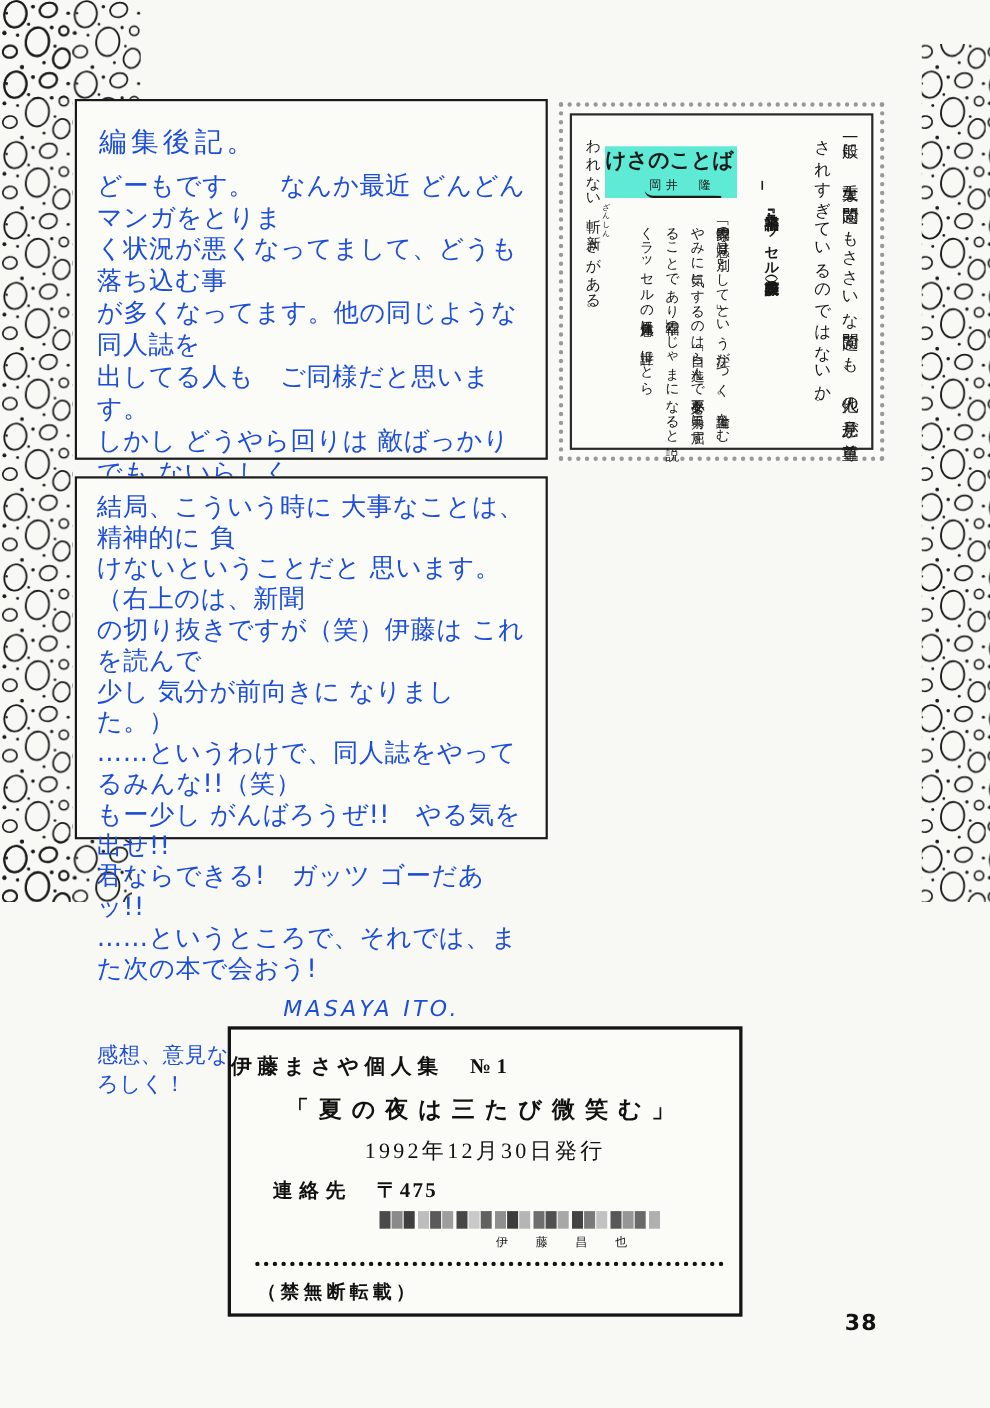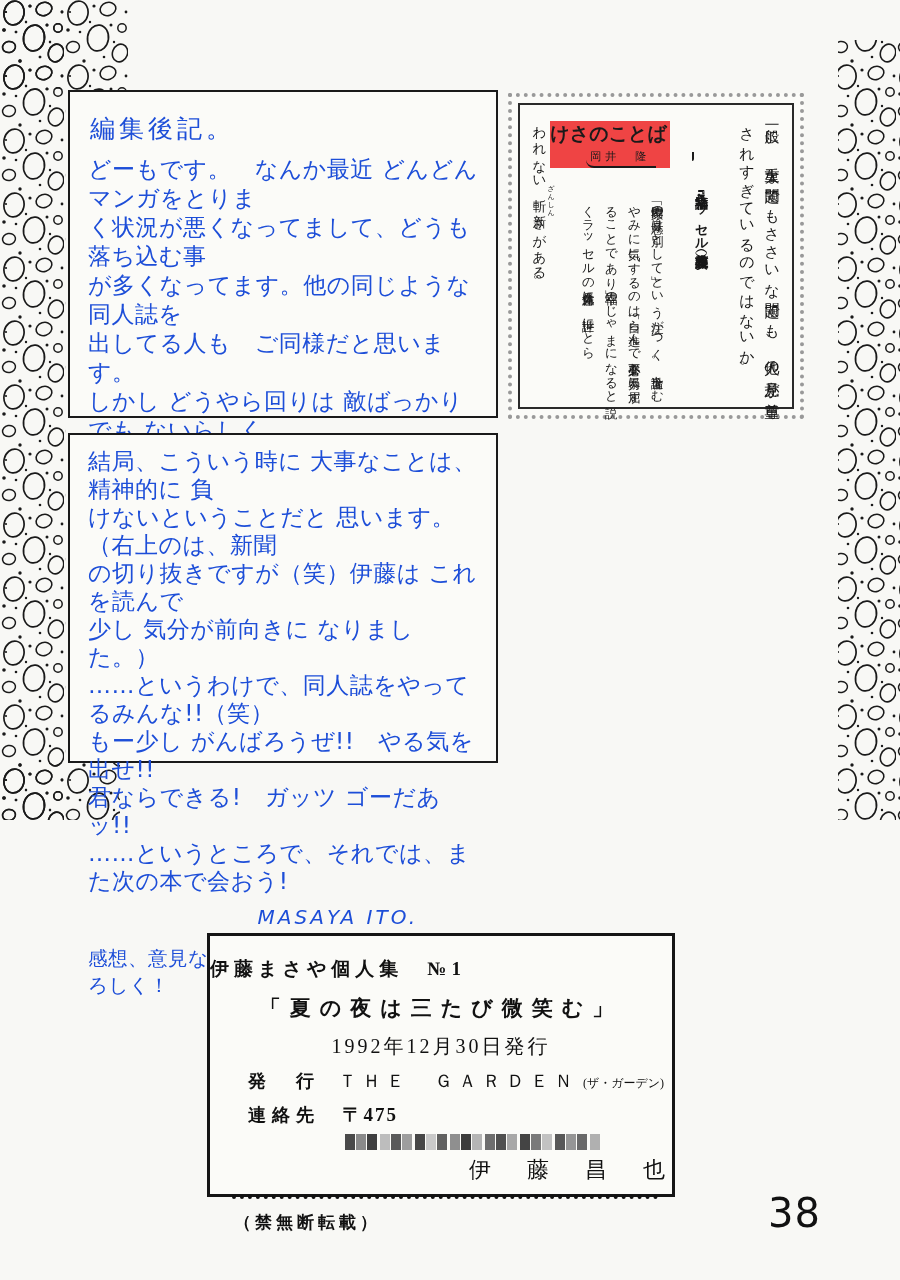--- a/index.html
+++ b/index.html
@@ -35,21 +35,21 @@
   }
   .v-text{
     writing-mode:vertical-rl;text-orientation:mixed;
     font-family:"Liberation Serif", serif;color:#181818;
     height:100%;box-sizing:border-box;
   }
   .clip-quote{font-size:15px;line-height:25px;letter-spacing:1.5px;}
   .clip-attr{font-size:13px;line-height:22px;padding-top:68px;font-weight:bold;}
   .commentary-wrap{position:relative;height:100%;}
   .clip-commentary{font-size:12.5px;line-height:23px;letter-spacing:0;padding-top:80px;}
-  .clip-title-block{position:absolute;top:4px;right:-2px;width:120px;z-index:3;background:#ef4444;}
+  .clip-title-block{position:absolute;top:16px;right:-2px;width:120px;z-index:3;background:#5eead4;}
   .clip-title{font-size:19px;font-weight:bold;letter-spacing:0px;white-space:nowrap;font-family:"DejaVu Sans", sans-serif;}
   .clip-author{display:flex;align-items:flex-start;margin-top:2px;gap:36px;}
   .dash-line{display:inline-block;width:24px;height:0;border-top:2px solid #1a1a1a;margin-top:7px;}
   .author-name{
     font-size:11px;letter-spacing:4px;padding:0 6px 2px 4px;white-space:nowrap;
     border-bottom:2px solid #1a1a1a;border-bottom-left-radius:8px;
   }
   .author-tail{display:inline-block;width:4px;height:9px;border-right:2px solid #1a1a1a;border-bottom-right-radius:6px;margin-top:3px;}
   .clip-last{font-size:13.5px;line-height:22px;letter-spacing:1px;}
   .clip-last rt{font-size:7px;letter-spacing:0;}
@@ -62,28 +62,28 @@
   .colo-series{text-align:left;font-weight:bold;font-size:19px;letter-spacing:5px;}
   .colo-title{text-align:center;font-size:21px;letter-spacing:9px;margin-top:12px;font-weight:600;}
   .colo-date{text-align:center;font-size:20px;letter-spacing:3px;margin-top:11px;}
   .colo-row{padding-left:38px;margin-top:9px;font-size:18px;}
   .colo-label{letter-spacing:6px;font-weight:600;}
   .colo-publisher{letter-spacing:6px;margin-left:14px;}
   .colo-pubkana{font-size:12px;letter-spacing:0;}
   .colo-postal{font-size:19px;font-weight:600;margin-left:18px;letter-spacing:2px;margin-top:44px;}
   .censor-row{text-align:right;padding-right:72px;margin-top:6px;height:17px;line-height:0;}
   .censor-row span{display:inline-block;width:10px;height:16px;margin-left:1px;}
-  .colo-name{text-align:right;font-size:22px;letter-spacing:7px;margin-top:4px;}
+  .colo-name{text-align:right;padding-right:95px;font-size:11px;letter-spacing:7px;margin-top:4px;}
   .colo-dots{margin:10px 14px 0 22px;border-bottom:4px dotted #111;height:0;}
   .colo-notice{padding-left:24px;margin-top:12px;font-size:17px;font-weight:bold;letter-spacing:4px;}
   
   #page-number{
     position:absolute;z-index:2;left:768px;top:1190px;
-    font-family:"DejaVu Sans", sans-serif;font-weight:normal;
-    font-size:40px;letter-spacing:1px;color:#111;
+    font-family:"DejaVu Sans", sans-serif;font-weight:bold;
+    font-size:20px;letter-spacing:1px;color:#111;
   }
 </style>
 </head>
 <body>
 
 <svg class="pattern-layer" width="900" height="1280" viewBox="0 0 900 1280" xmlns="http://www.w3.org/2000/svg" aria-hidden="true">
   <defs>
     <pattern id="pebbles" width="64" height="64" patternUnits="userSpaceOnUse">
       <ellipse cx="14" cy="13" rx="10" ry="12" fill="none" stroke="#1a1a1a" stroke-width="1.7" transform="rotate(12 14 13)"></ellipse>
       <ellipse cx="44" cy="9" rx="8" ry="6.5" fill="none" stroke="#1a1a1a" stroke-width="1.6" transform="rotate(-18 44 9)"></ellipse>
@@ -153,25 +153,20 @@
     <div class="v-text clip-attr">『幸福論』ラッセル（安藤貞雄訳）</div>
     <div class="v-text clip-quote">一般に、重大な問題でもささいな問題でも、他人の意見が尊重されすぎているのではないか。</div>
   </div>
 </div>
 
 <div id="colophon">
   <div class="colo-series">伊藤まさや個人集　№1</div>
   <div class="colo-title">「夏の夜は三たび微笑む」</div>
   <div class="colo-date">1992年12月30日発行</div>
   <div class="colo-row">
-    <span class="colo-label">発　行</span>
-    <span class="colo-publisher">ＴＨＥ　ＧＡＲＤＥＮ</span>
-    <span class="colo-pubkana">(ザ・ガーデン)</span>
-  </div>
-  <div class="colo-row">
     <span class="colo-label">連絡先</span>
     <span class="colo-postal">〒475</span>
   </div>
   <div class="censor-row"><span style="background: rgb(74, 74, 74); margin-left: 3px;"></span><span style="background: rgb(138, 138, 138);"></span><span style="background: rgb(63, 63, 63);"></span><span style="background: rgb(189, 189, 189); margin-left: 3px;"></span><span style="background: rgb(90, 90, 90);"></span><span style="background: rgb(158, 158, 158);"></span><span style="background: rgb(71, 71, 71); margin-left: 3px;"></span><span style="background: rgb(201, 201, 201);"></span><span style="background: rgb(97, 97, 97);"></span><span style="background: rgb(143, 143, 143); margin-left: 3px;"></span><span style="background: rgb(60, 60, 60);"></span><span style="background: rgb(181, 181, 181);"></span><span style="background: rgb(110, 110, 110); margin-left: 3px;"></span><span style="background: rgb(80, 80, 80);"></span><span style="background: rgb(168, 168, 168);"></span><span style="background: rgb(68, 68, 68); margin-left: 3px;"></span><span style="background: rgb(122, 122, 122);"></span><span style="background: rgb(194, 194, 194);"></span><span style="background: rgb(88, 88, 88); margin-left: 3px;"></span><span style="background: rgb(150, 150, 150);"></span><span style="background: rgb(105, 105, 105);"></span><span style="background: rgb(176, 176, 176); margin-left: 3px;"></span></div>
   <div class="colo-name">伊　藤　昌　也</div>
   <div class="colo-dots"></div>
   <div class="colo-notice">（禁無断転載）</div>
 </div>
 
 <div id="page-number">38</div>

